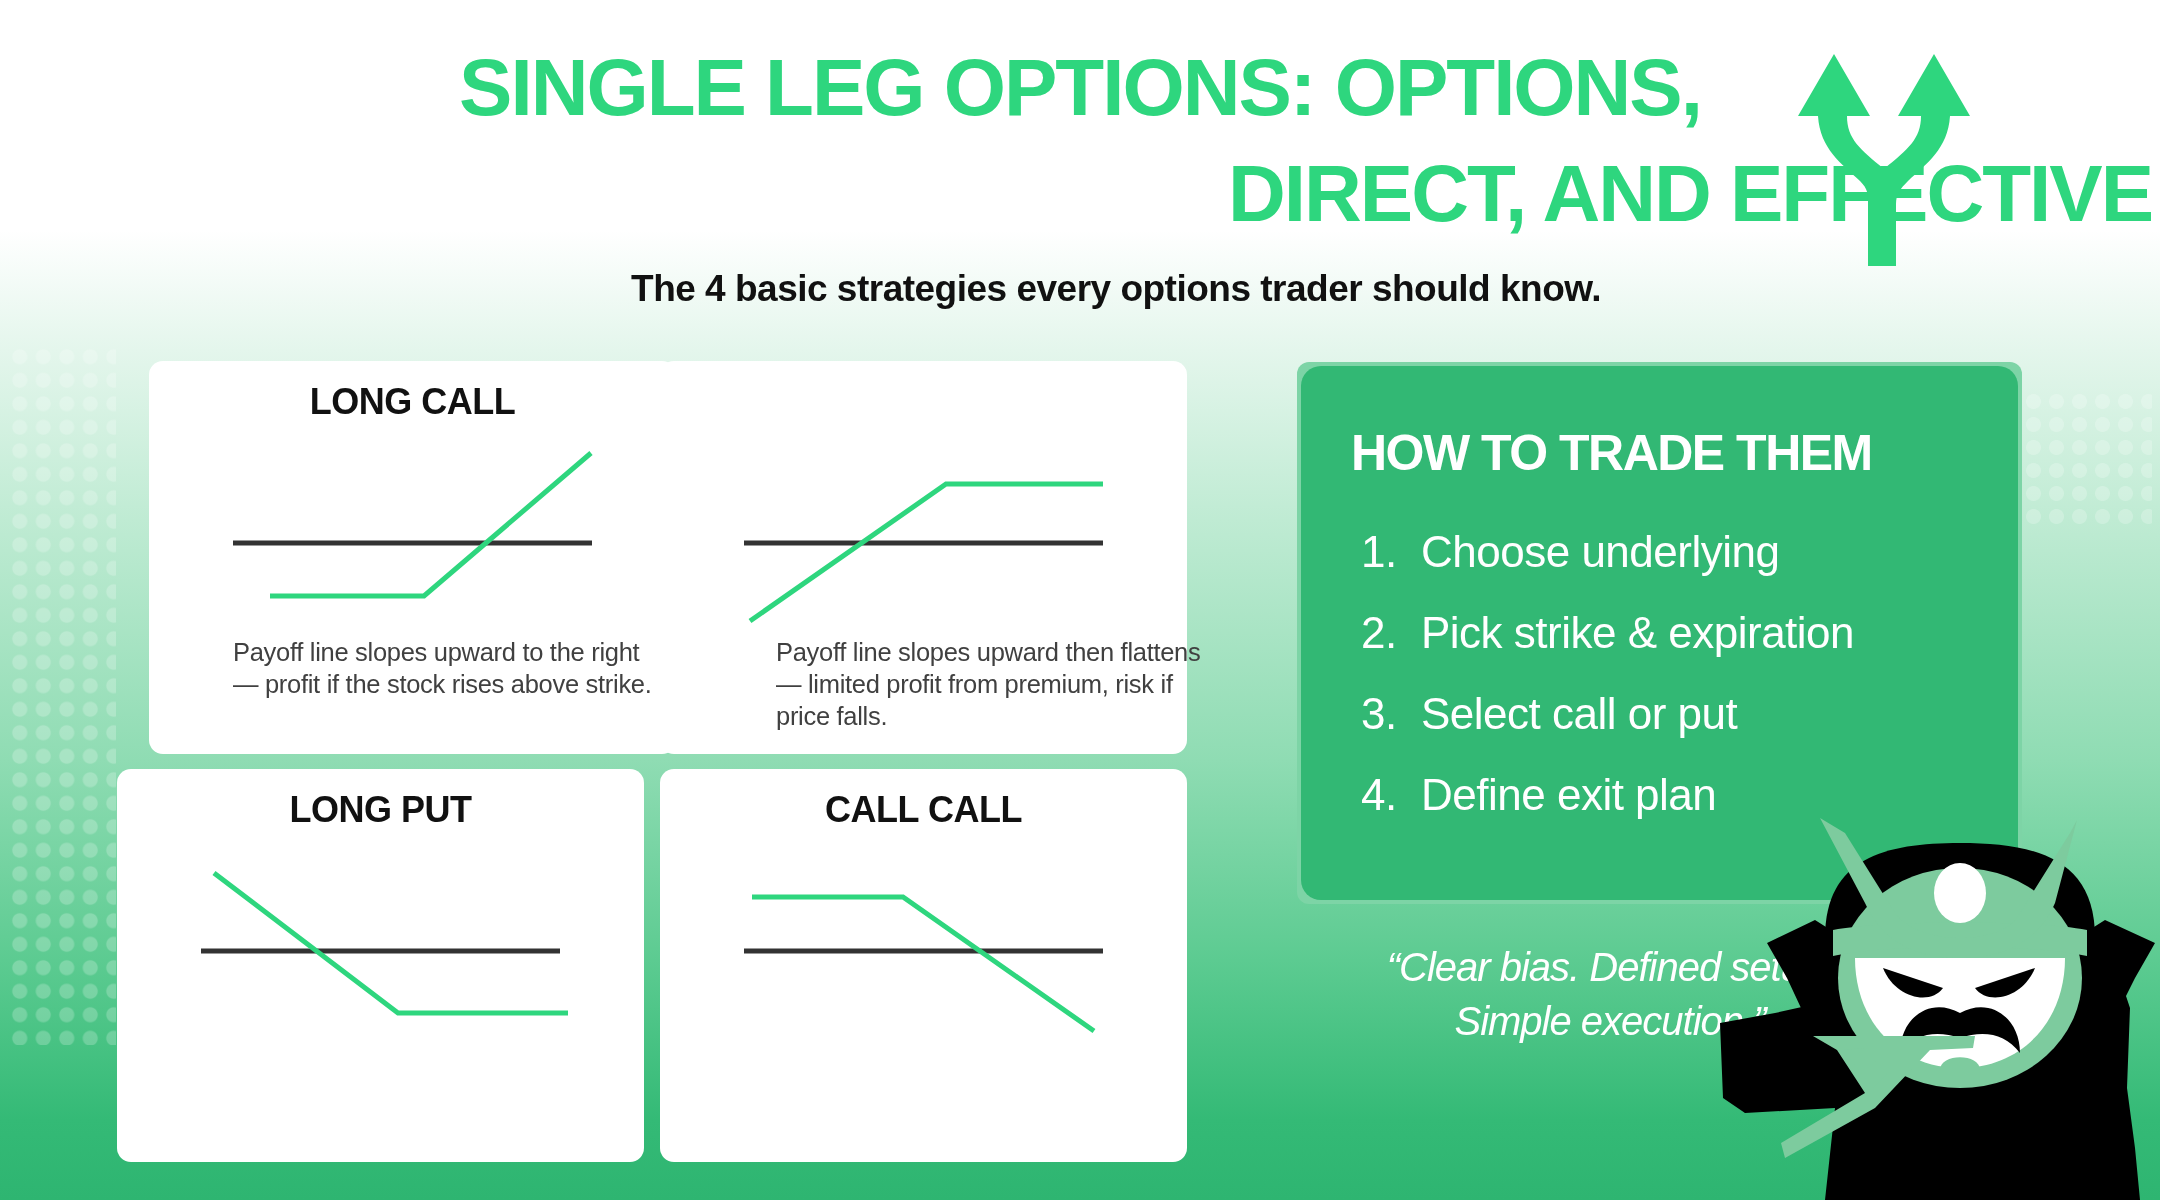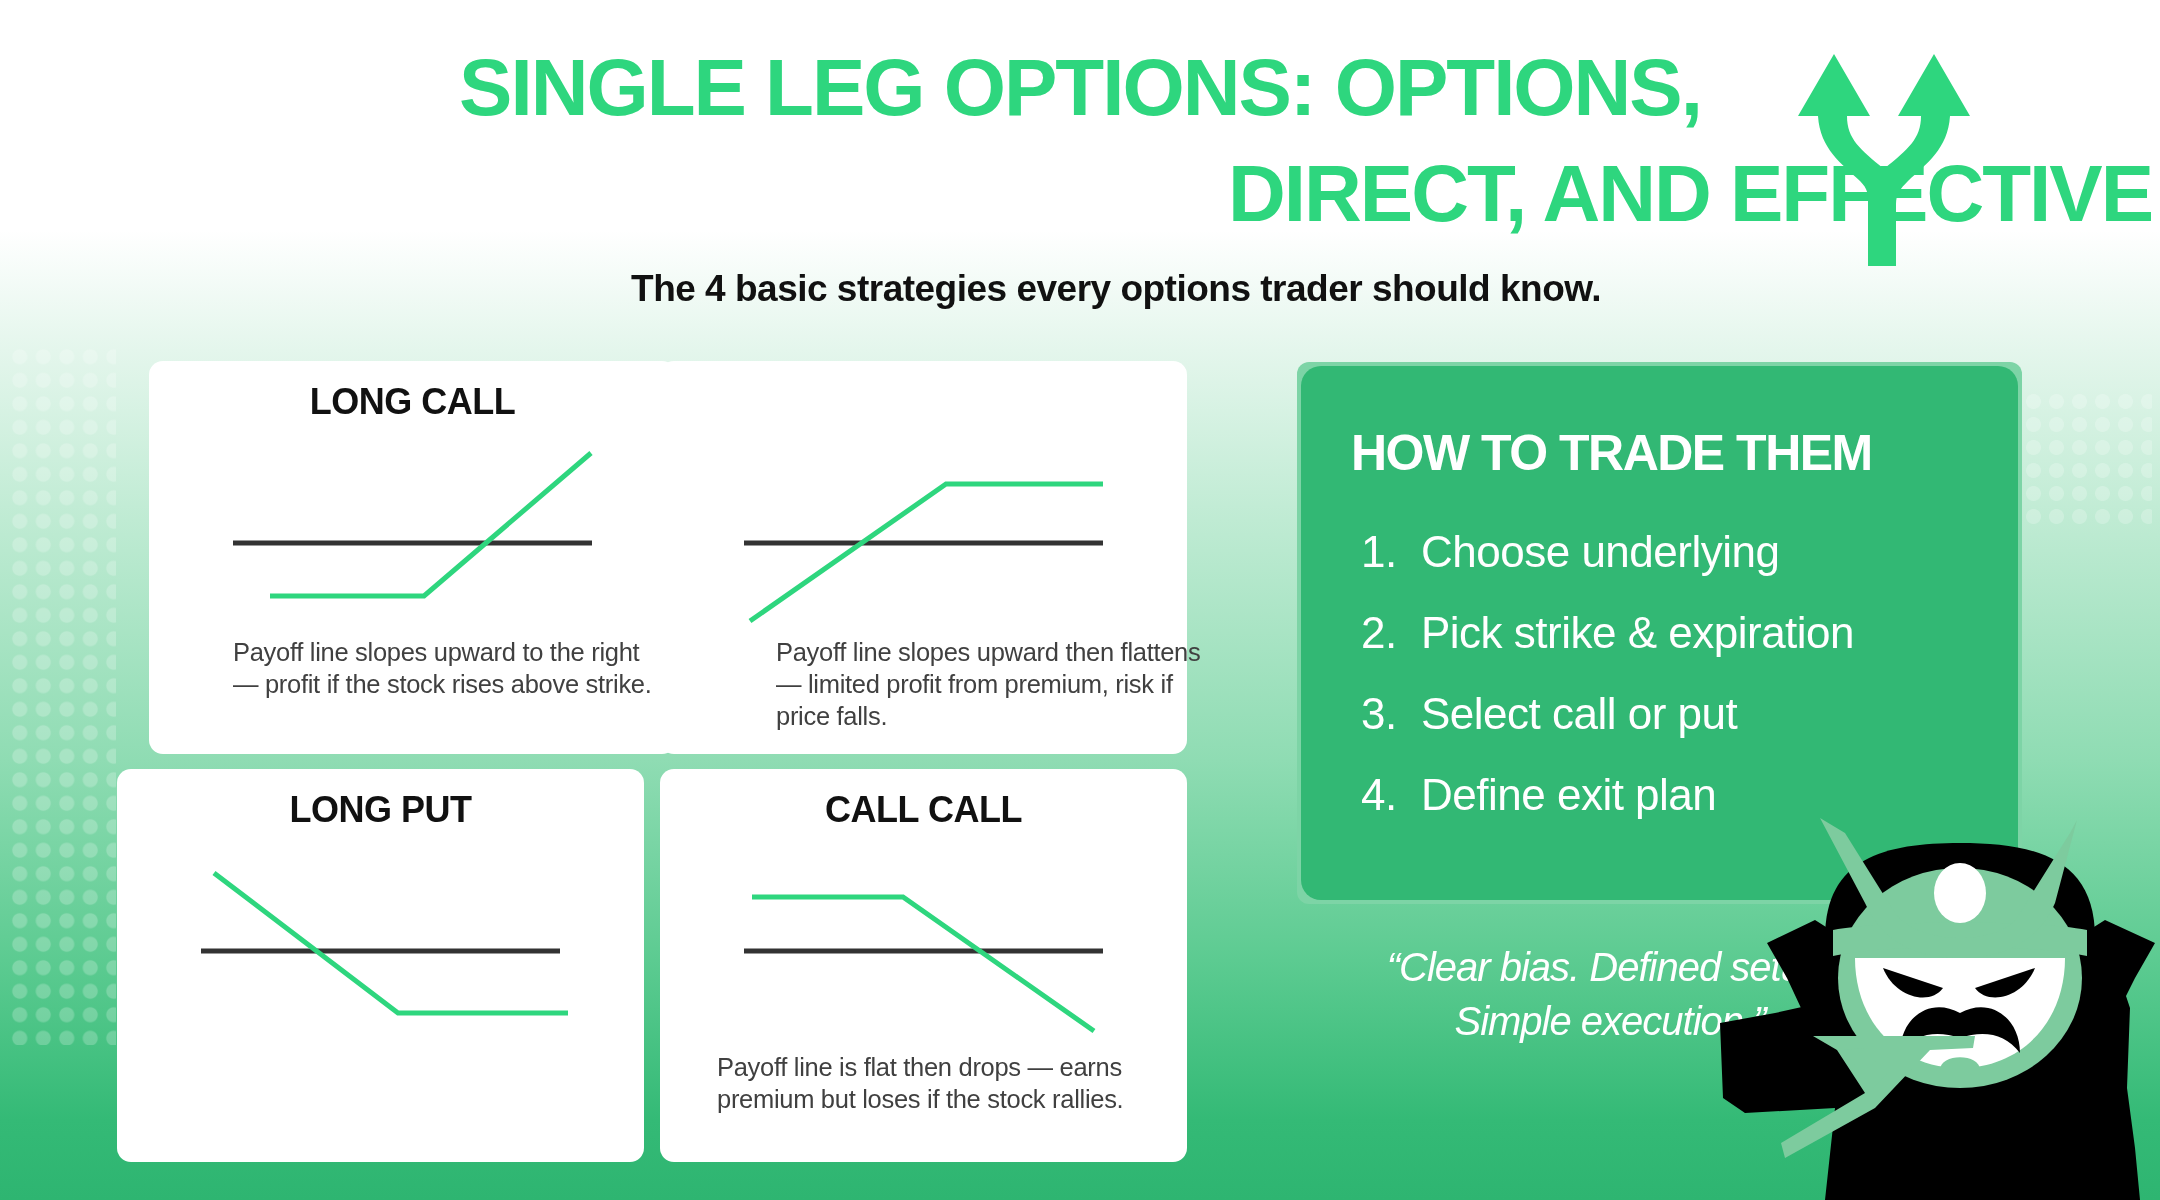--- a/index.html
+++ b/index.html
@@ -131,21 +131,20 @@
     <polyline points="97,104 281,244 451,244" fill="none" stroke="#2ed67e" stroke-width="5"></polyline>
   </svg>
 </div>
 
 <div class="card c4">
   <h3>CALL CALL</h3>
   <svg class="payoff" viewBox="0 0 527 393">
     <line x1="84" y1="182" x2="443" y2="182" stroke="#333" stroke-width="5"></line>
     <polyline points="92,128 243,128 434,262" fill="none" stroke="#2ed67e" stroke-width="5"></polyline>
   </svg>
-  <p>Payoff line is flat then drops — earns premium but loses if the stock rallies.</p>
 </div>
 
 <div class="panel">
   <div class="panel-inner">
     <h2>HOW TO TRADE THEM</h2>
     <ol class="steps">
       <li>
           <span class="num">1.</span>
           <span>Choose underlying</span>
         </li>

